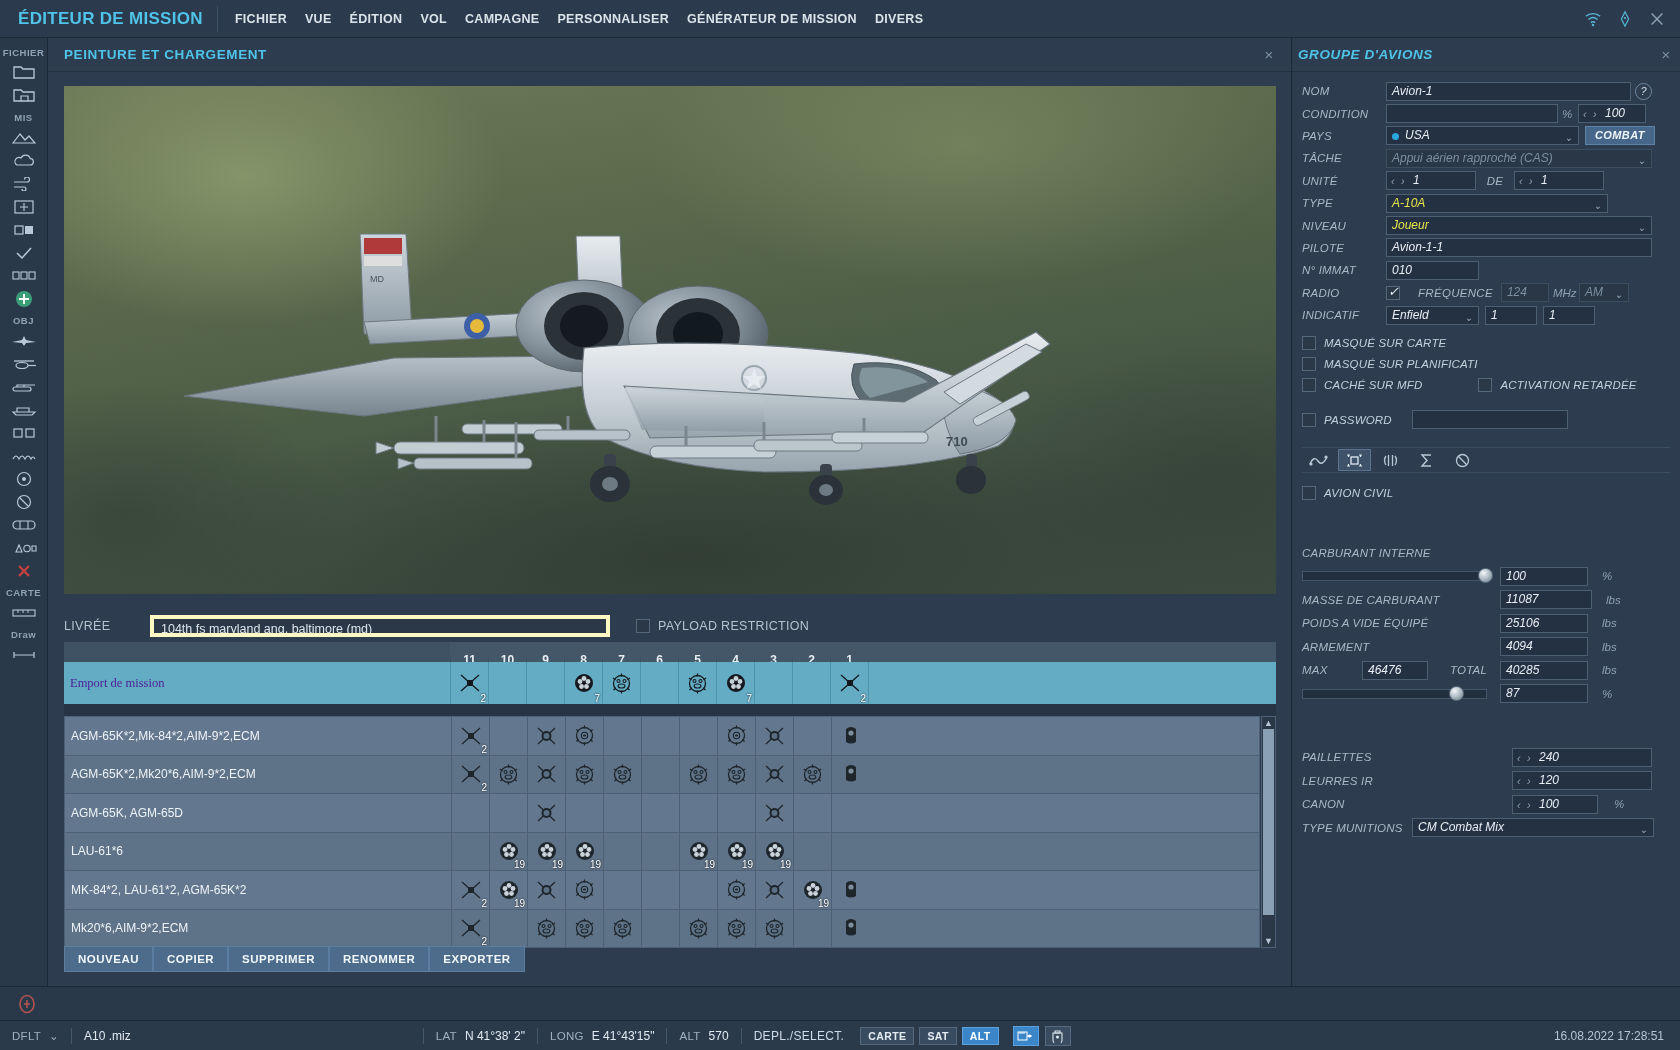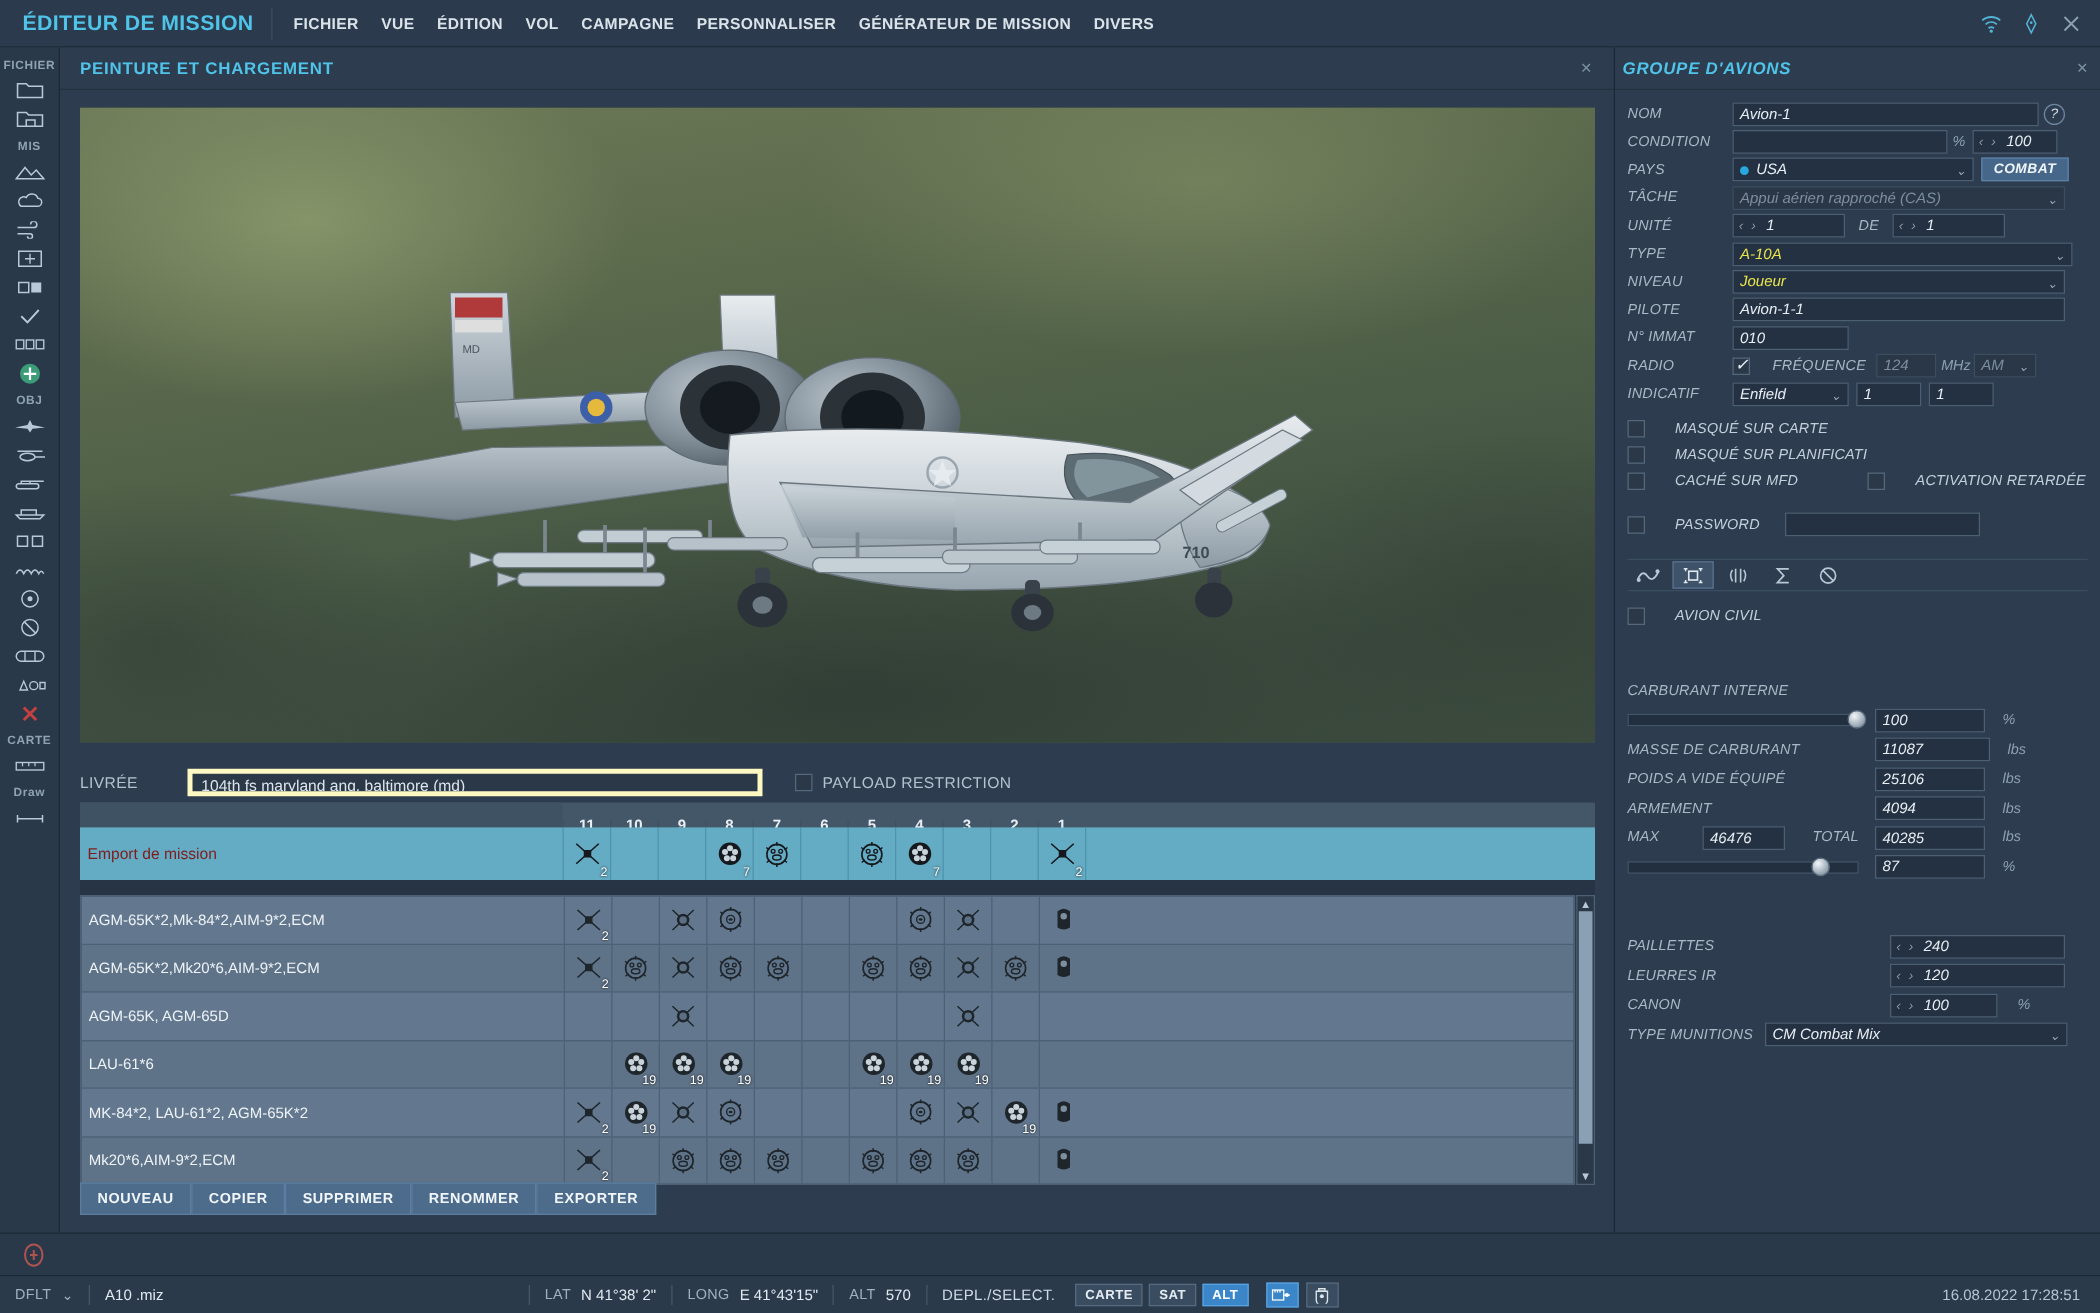--- a/index.html
+++ b/index.html
@@ -116,21 +116,21 @@
   .prow .pfill { flex:1 1 auto; }
 
   .hdrrow { height:20px; background:#445768; }
   .hdrrow .pname { background:#3f5264; }
   .hdrrow .pcell, .hdrrow .pfill {
     background:#445768; color:#e7eef4; font-size:12px; font-weight:bold;
     justify-content:center; align-items:center; display:flex;margin-top:15px;
   }
 
   .selrow { height:42px; background:#64abc4; }
-  .selrow .pname { background:#64abc4; color:#7f1d1d; font-size:12.5px; }
+  .selrow .pname { background:#64abc4; color:#4c1d95; font-size:12.5px;font-family:Liberation Serif, serif; }
   .selrow .pcell, .selrow .pfill { background:#64abc4; border-left:1px solid #4e93ac; }
   .selrow .pcell .qty { color:#ffffff; }
 
   .gaprow { height:12px; background:#273445; }
 
   .listwrap {
     position:absolute; left:0; top:74px; width:1196px; height:232px;
     overflow:hidden; border:1px solid #4d6075;
   }
   .lrow { display:flex; height:38.5px; border-bottom:1px solid #4d6075; background:#63788f; }
@@ -187,21 +187,21 @@
     margin-left:4px; flex:none;
   }
   .combatbtn {
     background:#47678a; border:1px solid #5d82a8; color:#eff5fa;
     font-size:11px; font-weight:bold; letter-spacing:.4px;
     height:19px; line-height:17px; padding:0 9px; cursor:pointer;
   }
   .cdot { width:7px; height:7px; border-radius:50%; background:#29a8e0; display:inline-block; margin-right:6px; vertical-align:middle; }
 
   .cbrow { display:flex; align-items:center; height:21px; }
-  .cbrow .cbl { font-size:11.5px; color:#c3d0dc; margin-left:24px; letter-spacing:.2px; }
+  .cbrow .cbl { font-size:11.5px; color:#c3d0dc; margin-left:8px; letter-spacing:.2px; }
 
   
   .tabstrip {
     position:absolute; left:10px; top:409px; width:368px; height:26px;
     display:flex; align-items:center; gap:3px;
     border-top:1px solid #3b4d61; border-bottom:1px solid #3b4d61;
   }
   .tabbtn {
     width:33px; height:22px; display:flex; align-items:center; justify-content:center;
     cursor:pointer; border:1px solid transparent;
@@ -1109,21 +1109,21 @@
         <div class="lbl" style="width:38px; text-align:center; font-size:11.5px; color:#a9b8c6;">DE</div>
         <div class="fi spin" style="width:90px">
           <span class="ar l">‹</span>
           <span class="ar r">›</span>
           <span>1</span>
         </div>
       </div>
 
       <div class="frow">
         <div class="fl">TYPE</div>
-        <div class="fi dd yel" style="width:272px">
+        <div class="fi dd yel" style="width:222px">
           <span>A-10A</span>
           <span class="chev">⌄</span>
         </div>
       </div>
 
       <div class="frow">
         <div class="fl">NIVEAU</div>
         <div class="fi dd yel" style="width:266px">
           <span>Joueur</span>
           <span class="chev">⌄</span>

